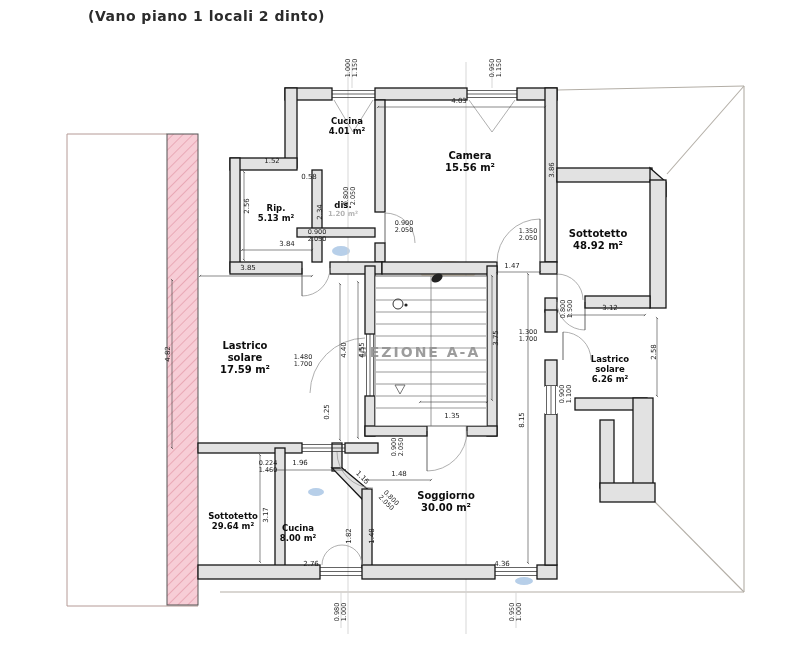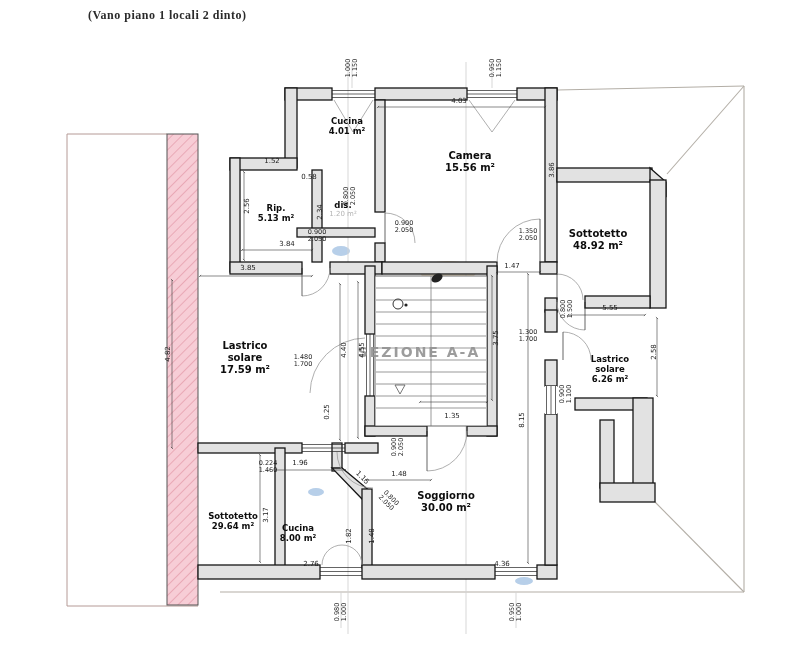--- a/index.html
+++ b/index.html
@@ -19,25 +19,25 @@
   .rot{transform:translate(-50%,-50%) rotate(-90deg);}
   .r45{transform:translate(-50%,-50%) rotate(45deg);}
   .pair{font-size:6.5px;line-height:1.15;text-align:center;white-space:nowrap;}
   .pair span{display:block;}
   .pairv{transform:translate(-50%,-50%) rotate(-90deg);}
   .room{position:absolute;transform:translate(-50%,-50%);font-weight:bold;font-size:10px;
         color:#0d0d0d;text-align:center;line-height:1.2;}
   .room .area{display:block;}
   .room-sm{font-size:8.5px;}
   .wrap3{width:64px;white-space:normal;}
-  .dis-area{display:block;color:#b4b4b4;font-weight:normal;font-size:7px;}
+  .dis-area{display:block;color:#b4b4b4;font-weight:bold;font-size:7px;}
   .sezione{position:absolute;transform:translate(-50%,-50%);font-size:14px;font-weight:bold;
            color:#929292;letter-spacing:2px;opacity:.9;}
-  .title{position:absolute;left:88px;top:8px;font-size:12px;font-weight:bold;color:#2b2b2b;
-         filter:blur(.7px);letter-spacing:.5px;font-family:Liberation Serif, serif;}
+  .title{position:absolute;left:88px;top:8px;font-size:14px;font-weight:bold;color:#2b2b2b;
+         filter:blur(.7px);letter-spacing:.5px;}
 </style>
 </head>
 <body>
 
 <div id="stage">
 
 <svg id="plan-svg" width="800" height="648" viewBox="0 0 800 648">
   <defs>
     <pattern id="ph" width="7" height="7" patternTransform="rotate(45)" patternUnits="userSpaceOnUse">
       <rect width="7" height="7" fill="#f7cdd6"></rect>
@@ -293,21 +293,21 @@
 <div class="lbl rot" style="left:168px;top:354px">4.82</div>
 <div class="lbl" style="left:248px;top:268px">3.85</div>
 <div class="lbl pair" style="left:303px;top:361px">
   <span>1.480</span>
       <span>1.700</span>
 </div>
 <div class="lbl pair pairv" style="left:567px;top:309px">
   <span>0.800</span>
       <span>1.500</span>
 </div>
-<div class="lbl" style="left:610px;top:308px">5.55</div>
+<div class="lbl" style="left:610px;top:308px">3.12</div>
 <div class="lbl rot" style="left:654px;top:352px">2.58</div>
 <div class="lbl pair pairv" style="left:566px;top:394px">
   <span>0.900</span>
       <span>1.100</span>
 </div>
 <div class="lbl pair" style="left:528px;top:336px">
   <span>1.300</span>
       <span>1.700</span>
 </div>
 <div class="lbl rot" style="left:522px;top:420px">8.15</div>

